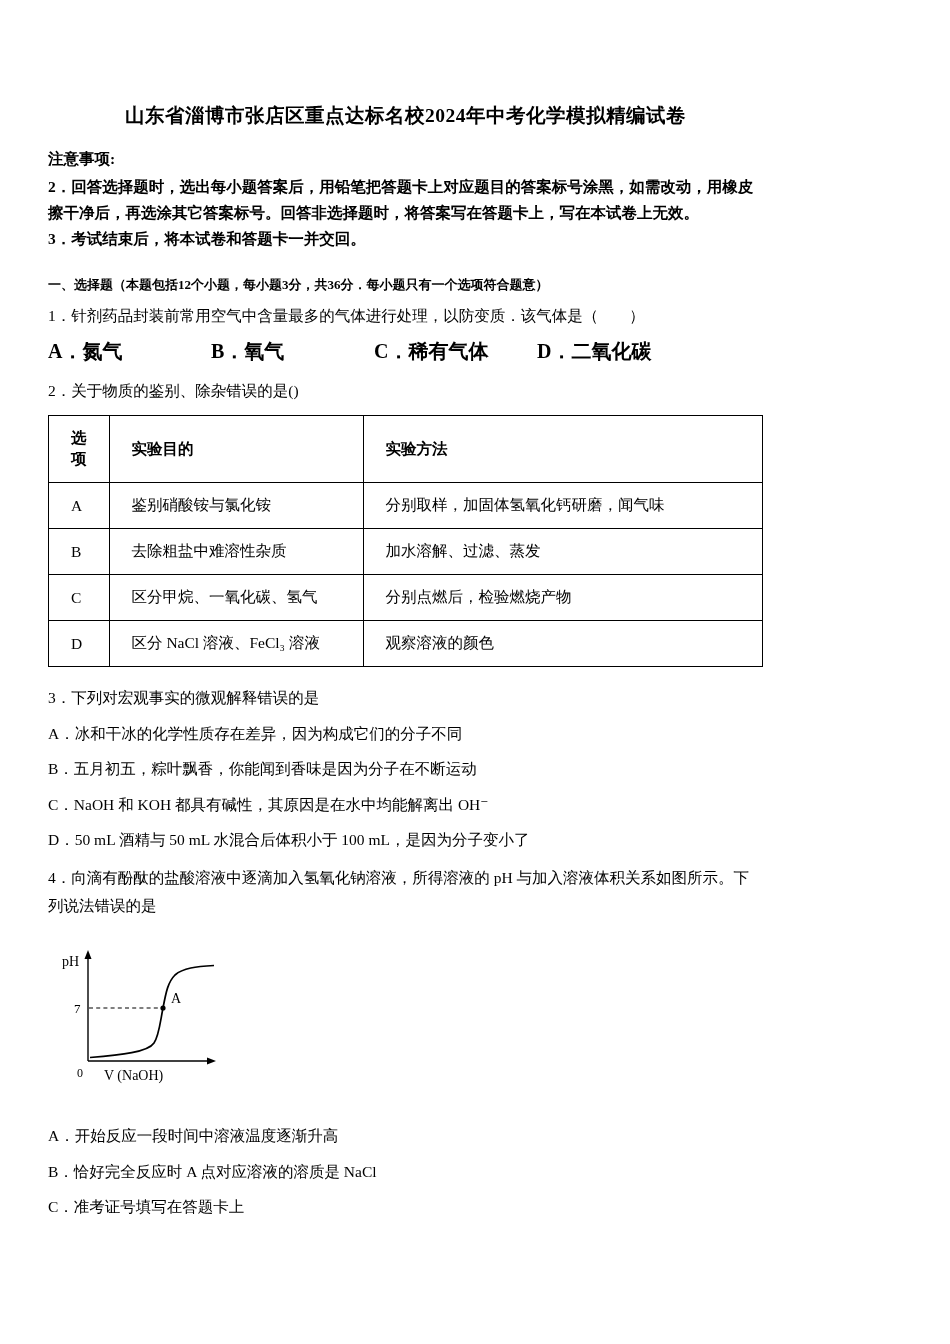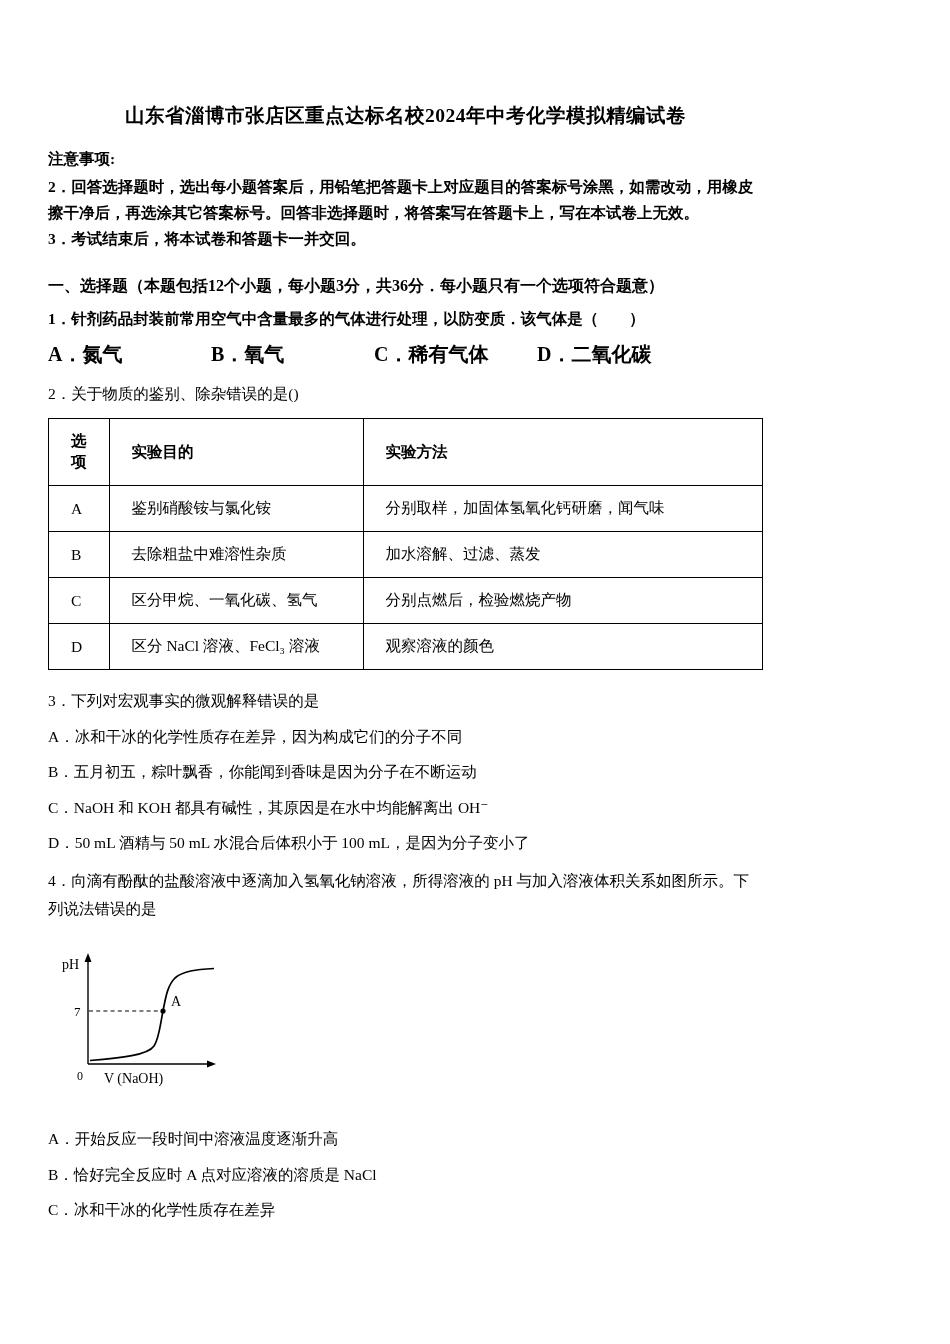--- a/index.html
+++ b/index.html
@@ -20,27 +20,27 @@
     text-align: center;
     font-size: 19.5px;
     font-weight: bold;
     letter-spacing: 0.5px;
     margin-bottom: 20px;
   }
   .notice { font-size: 15.5px; font-weight: bold; }
   .notice-heading { margin-bottom: 4px; }
   .notice-item { line-height: 1.68; }
   .section-heading {
-    font-size: 16px;
+    font-size: 13px;
     font-weight: bold;
     margin-top: 24px;
     margin-bottom: 10px;
   }
   .stem { font-size: 15.5px; line-height: 1.55; }
-  .stem.emph { font-weight: bold; }
+  .stem.emph { font-weight: normal; }
   .opts-row { margin-top: 10px; margin-bottom: 12px; font-size: 20px; }
   .opts-row.emph { font-weight: bold; }
   .opts-row .opt { display: inline-block; width: 163px; vertical-align: top; }
   .opts-row .opt:last-child { width: auto; }
   .q-block { margin-top: 14px; }
   table.q-table {
     border-collapse: collapse;
     width: 100%;
     margin-top: 12px;
     margin-bottom: 10px;
@@ -154,17 +154,17 @@
         <text x="14" y="67" font-size="13">7</text>
         <text x="111" y="57" font-size="14">A</text>
         <text x="17" y="131" font-size="12">0</text>
         <text x="44" y="134" font-size="14">V (NaOH)</text>
       </svg>
     </div>
 
     <div class="option-lines">
       <p class="option-line">A．开始反应一段时间中溶液温度逐渐升高</p>
       <p class="option-line">B．恰好完全反应时 A 点对应溶液的溶质是 NaCl</p>
-      <p class="option-line">C．冰和干冰的化学性质存在差异</p>
+      <p class="option-line">C．准考证号填写在答题卡上</p>
     </div>
   </div>
 
 </div>
 
 </body></html>

